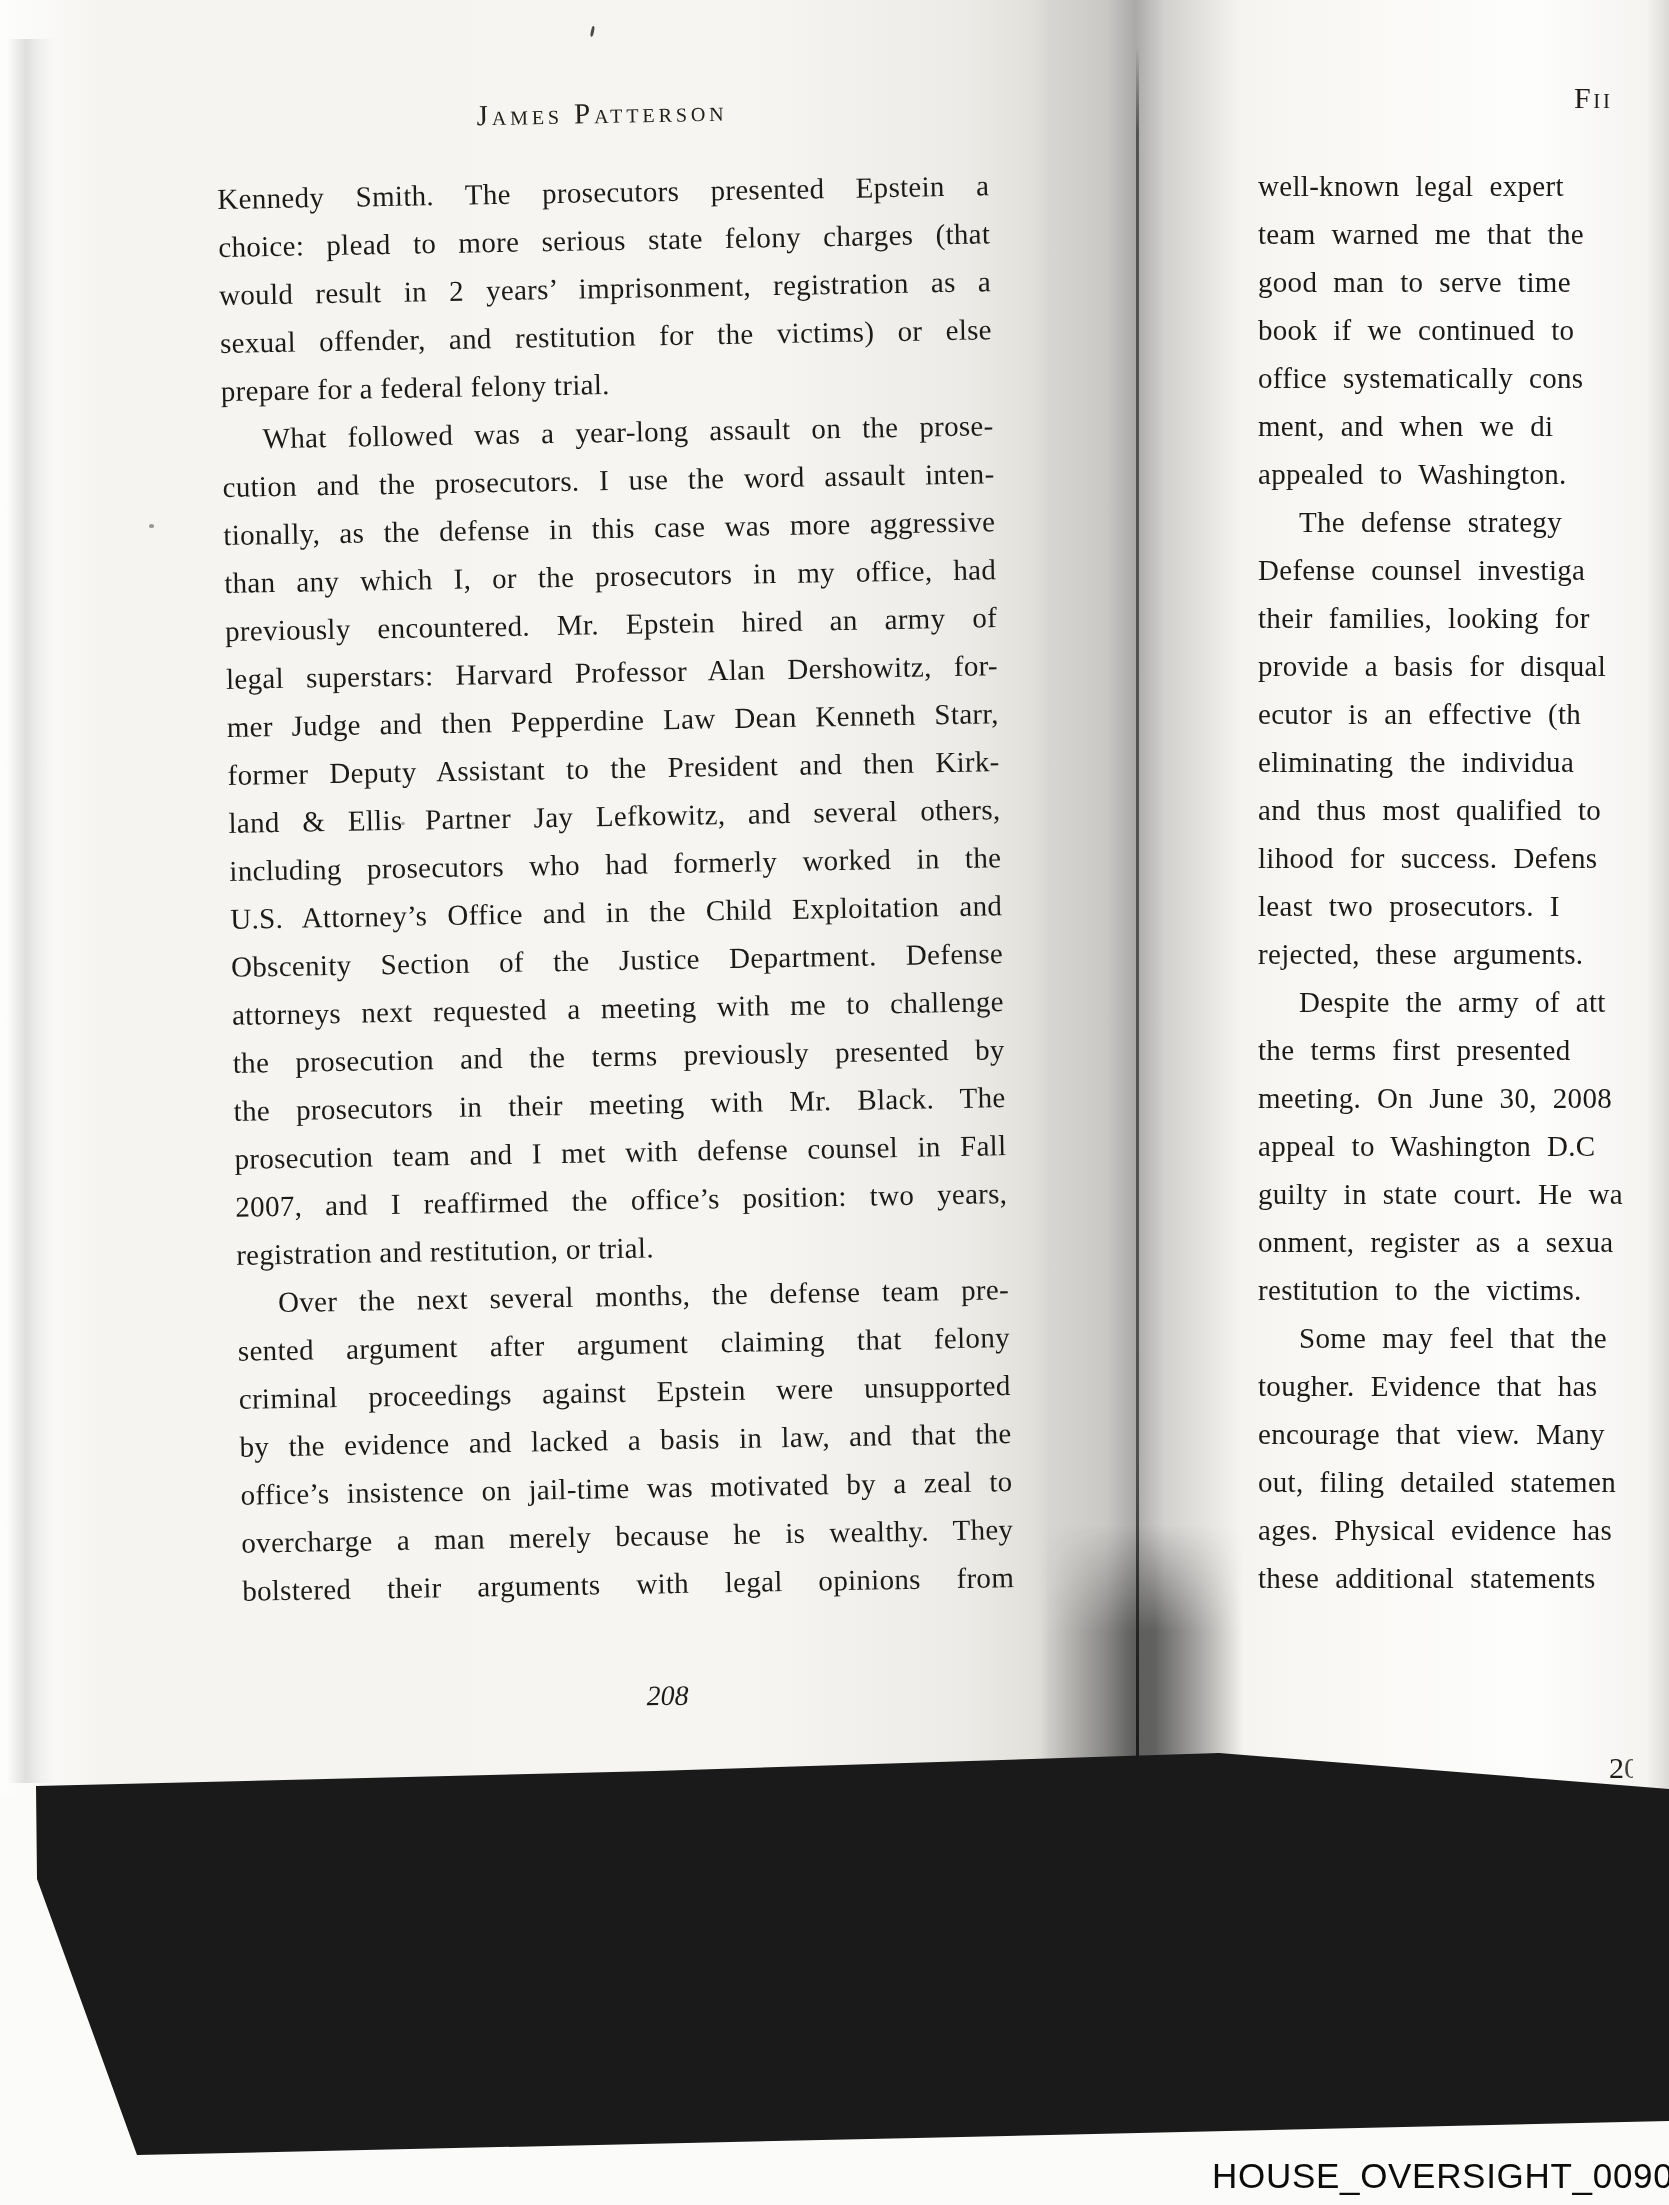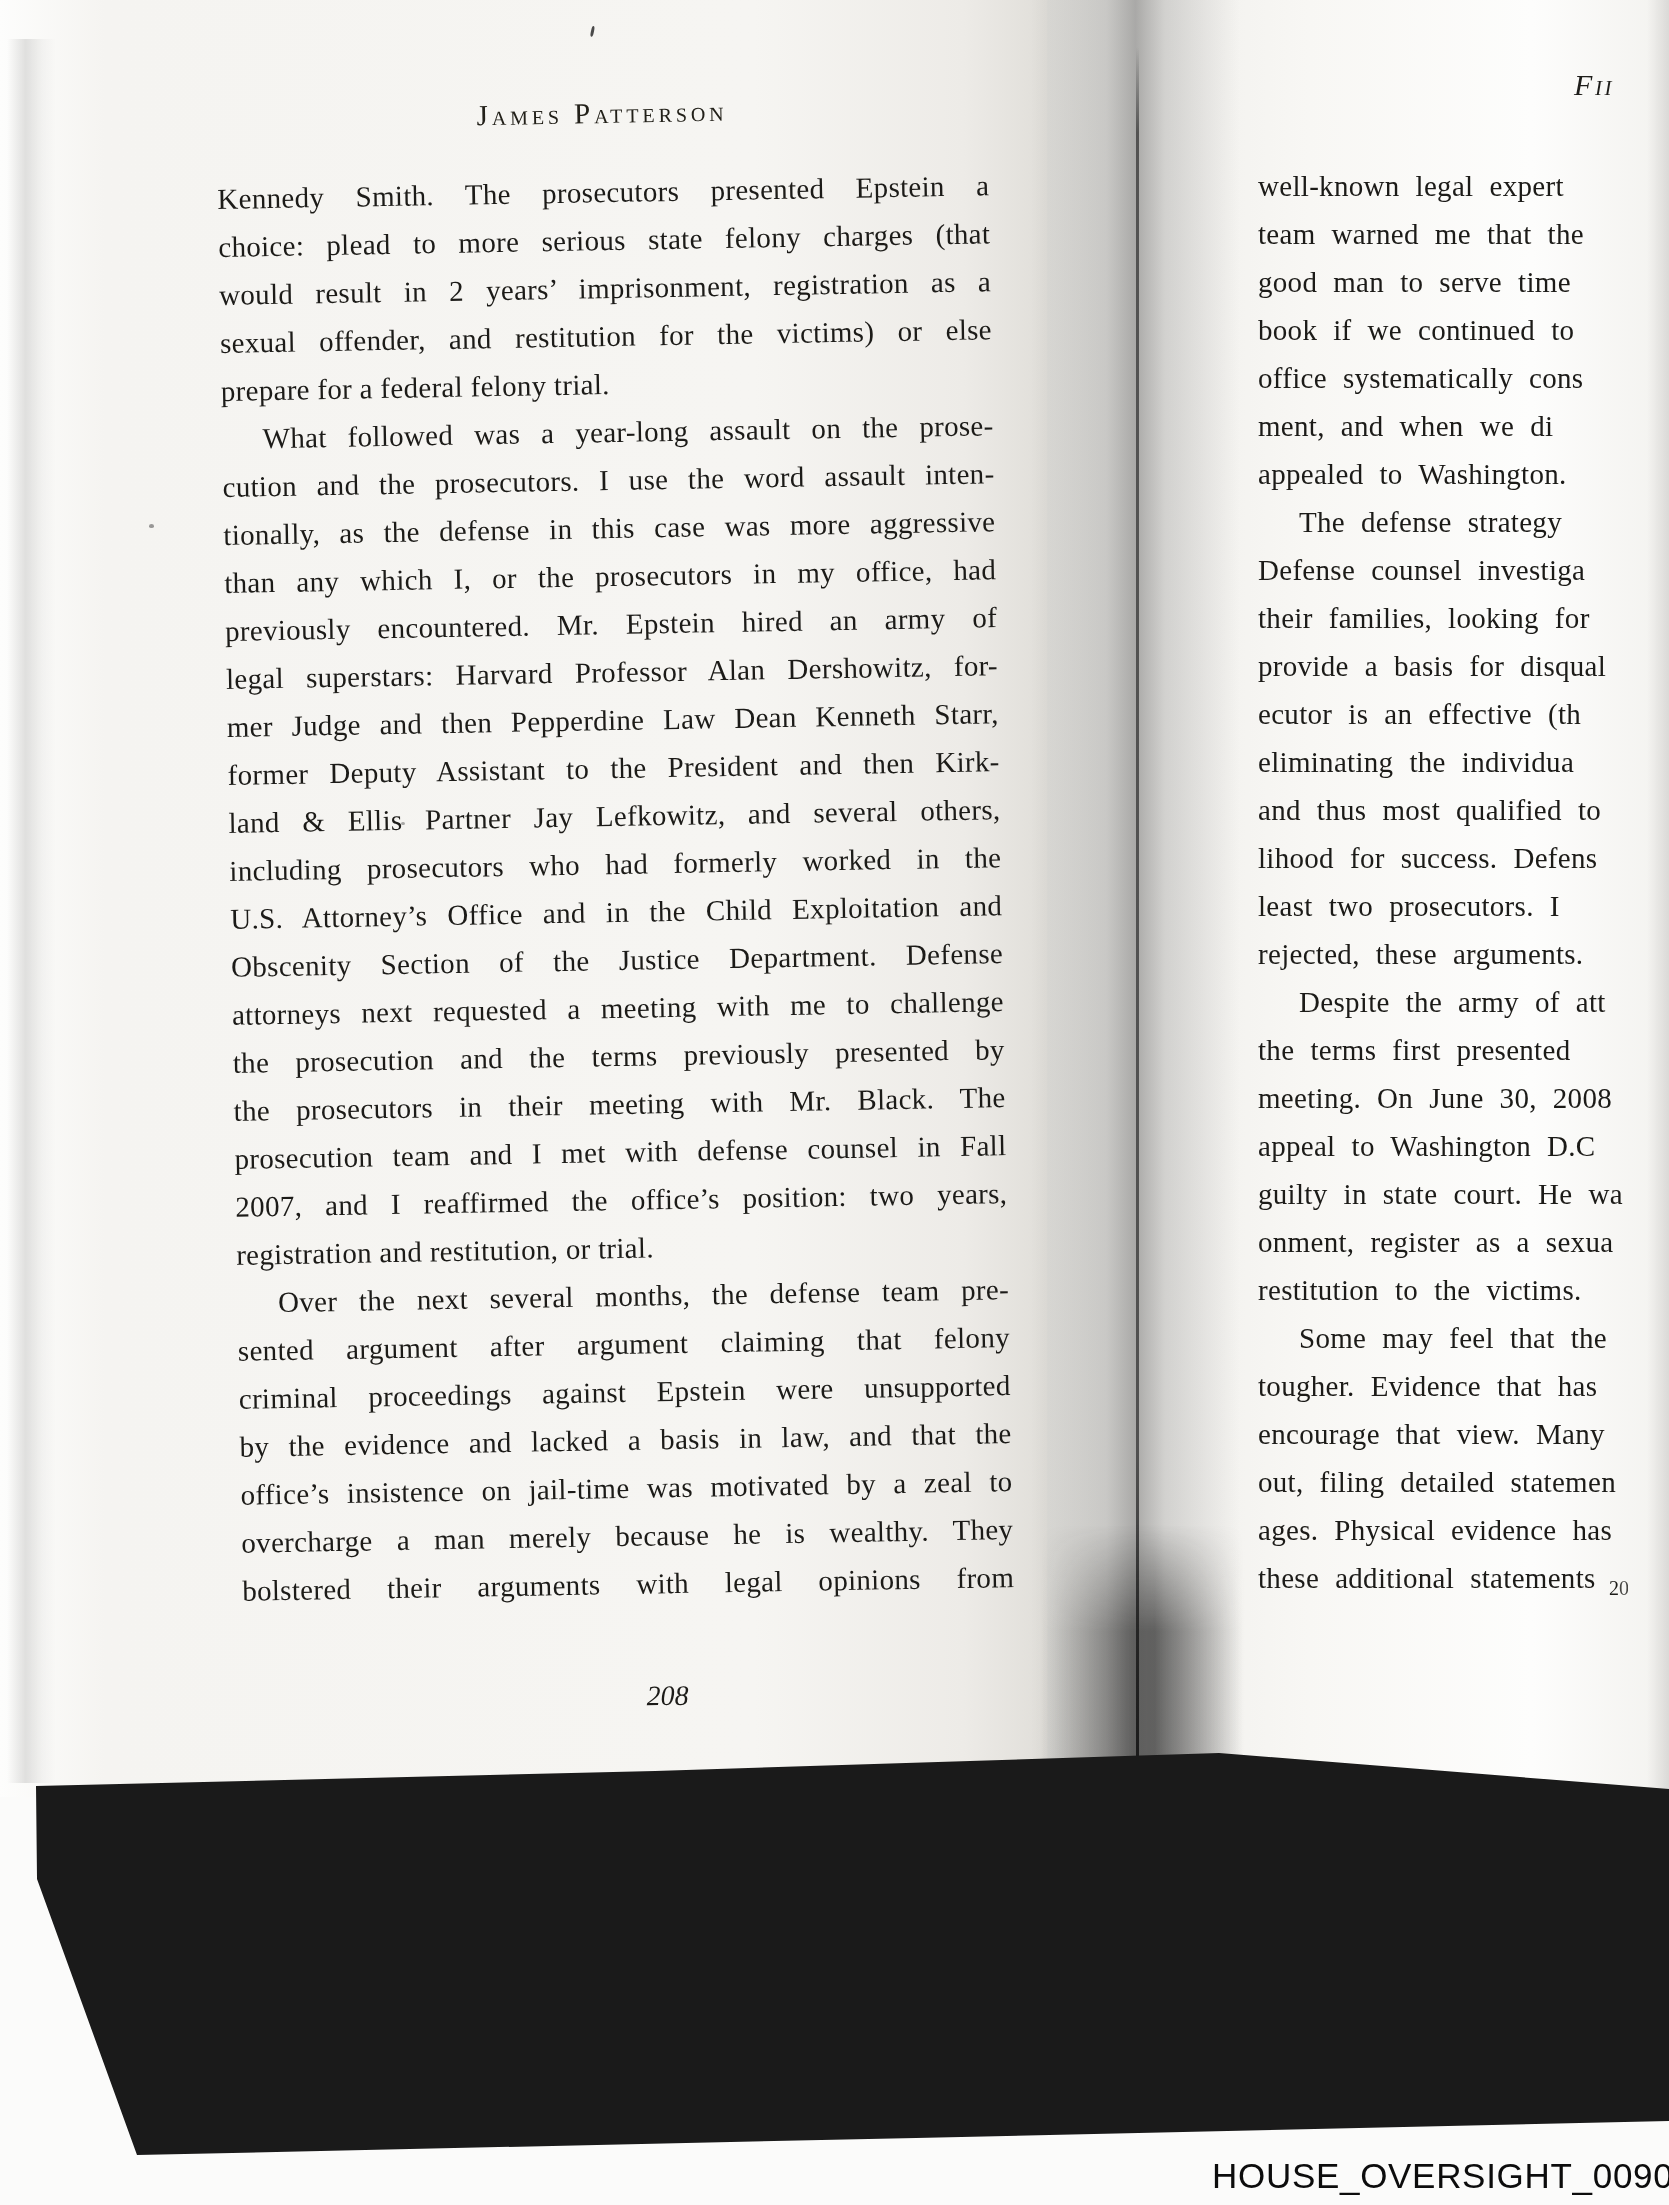--- a/index.html
+++ b/index.html
@@ -44,29 +44,29 @@
   .speck.s1 { left:591px; top:26px;  width:3.3px;  height:10.5px; transform:rotate(12deg); }
   .speck.s2 { left:149px; top:524px; width:5.2px;  height:3.9px; opacity:.55; }
   .speck.s3 { left:401px; top:822px;width:3.9px;  height:3.3px; opacity:.45; }
   
   .left-header {
     position:absolute; left:216px; top:97px; width:772px; text-align:center;
     font-variant:small-caps; letter-spacing:3.9px; font-size:29px; color:#222019;
     transform:rotate(-1.05deg); transform-origin:50% 50%;
   }
   .right-header {
-    position:absolute; left:1574px; top:68px;
-    font-variant:small-caps; letter-spacing:2.6px; font-size:30px; color:#1e1d1a;font-style:italic;
+    position:absolute; left:1574px; top:81px;
+    font-variant:small-caps; letter-spacing:2.6px; font-size:30px; color:#1e1d1a;
   }
   .left-folio {
     position:absolute; left:628px; top:1680px; width:79px; text-align:center;
     font-size:28px; color:#1c1b18; font-style:italic; transform:rotate(-1deg);
   }
   .right-folio {
-    position:absolute; left:1609px; top:1577px; font-size:20px; color:#1c1b18;
+    position:absolute; left:1609px; top:1751px; font-size:30px; color:#1c1b18;
     white-space:nowrap;
   }
   .right-folio .partial { display:inline-block; width:8.5px; overflow:hidden; opacity:.8; vertical-align:bottom; }
   
   .left-text {
     position:absolute; left:217px; top:175px; width:772px;
     font-size:29px; line-height:48px; color:#1c1b18; letter-spacing:0.3px;
     transform:rotate(-1.02deg); transform-origin:0 0;
   }
   .left-text .ln { text-align:justify; text-align-last:justify; height:48px; }

